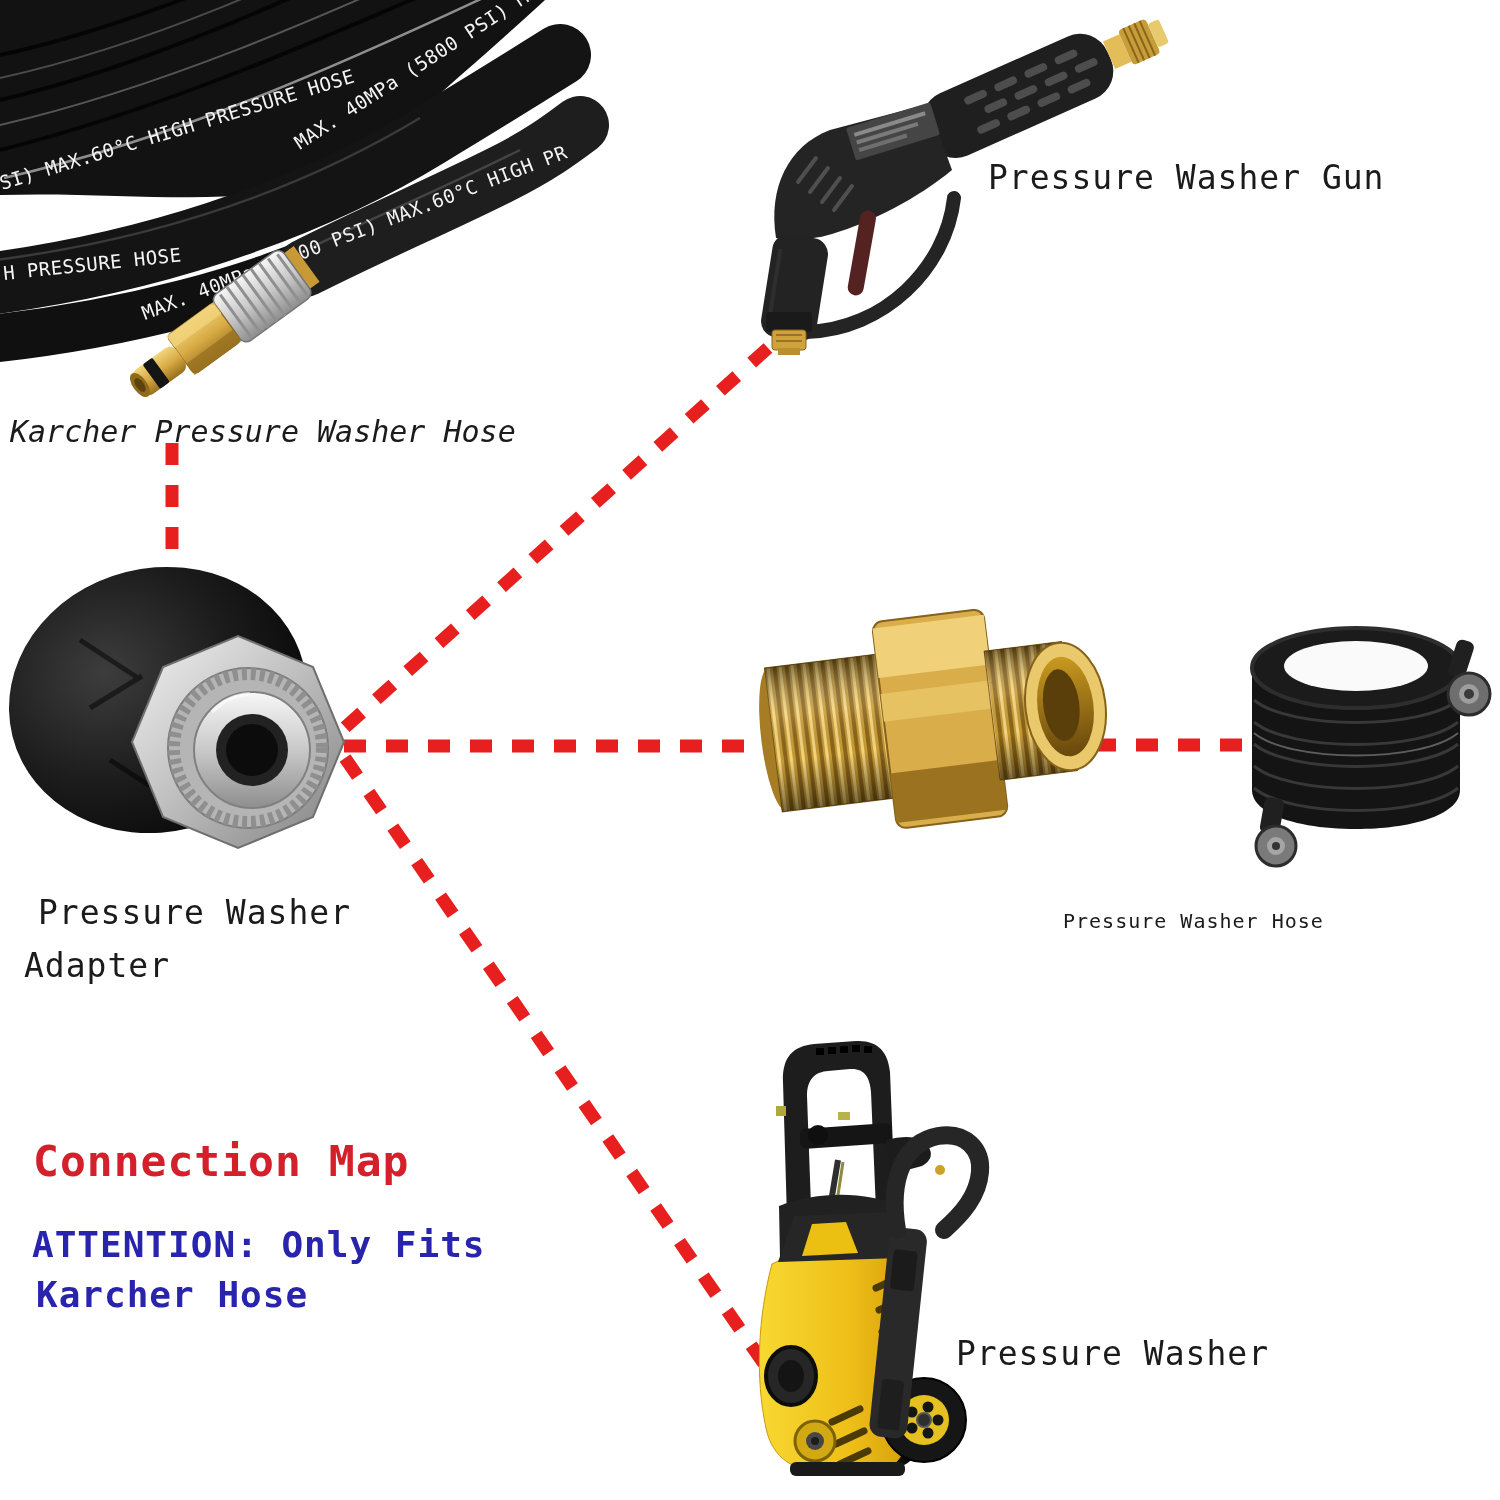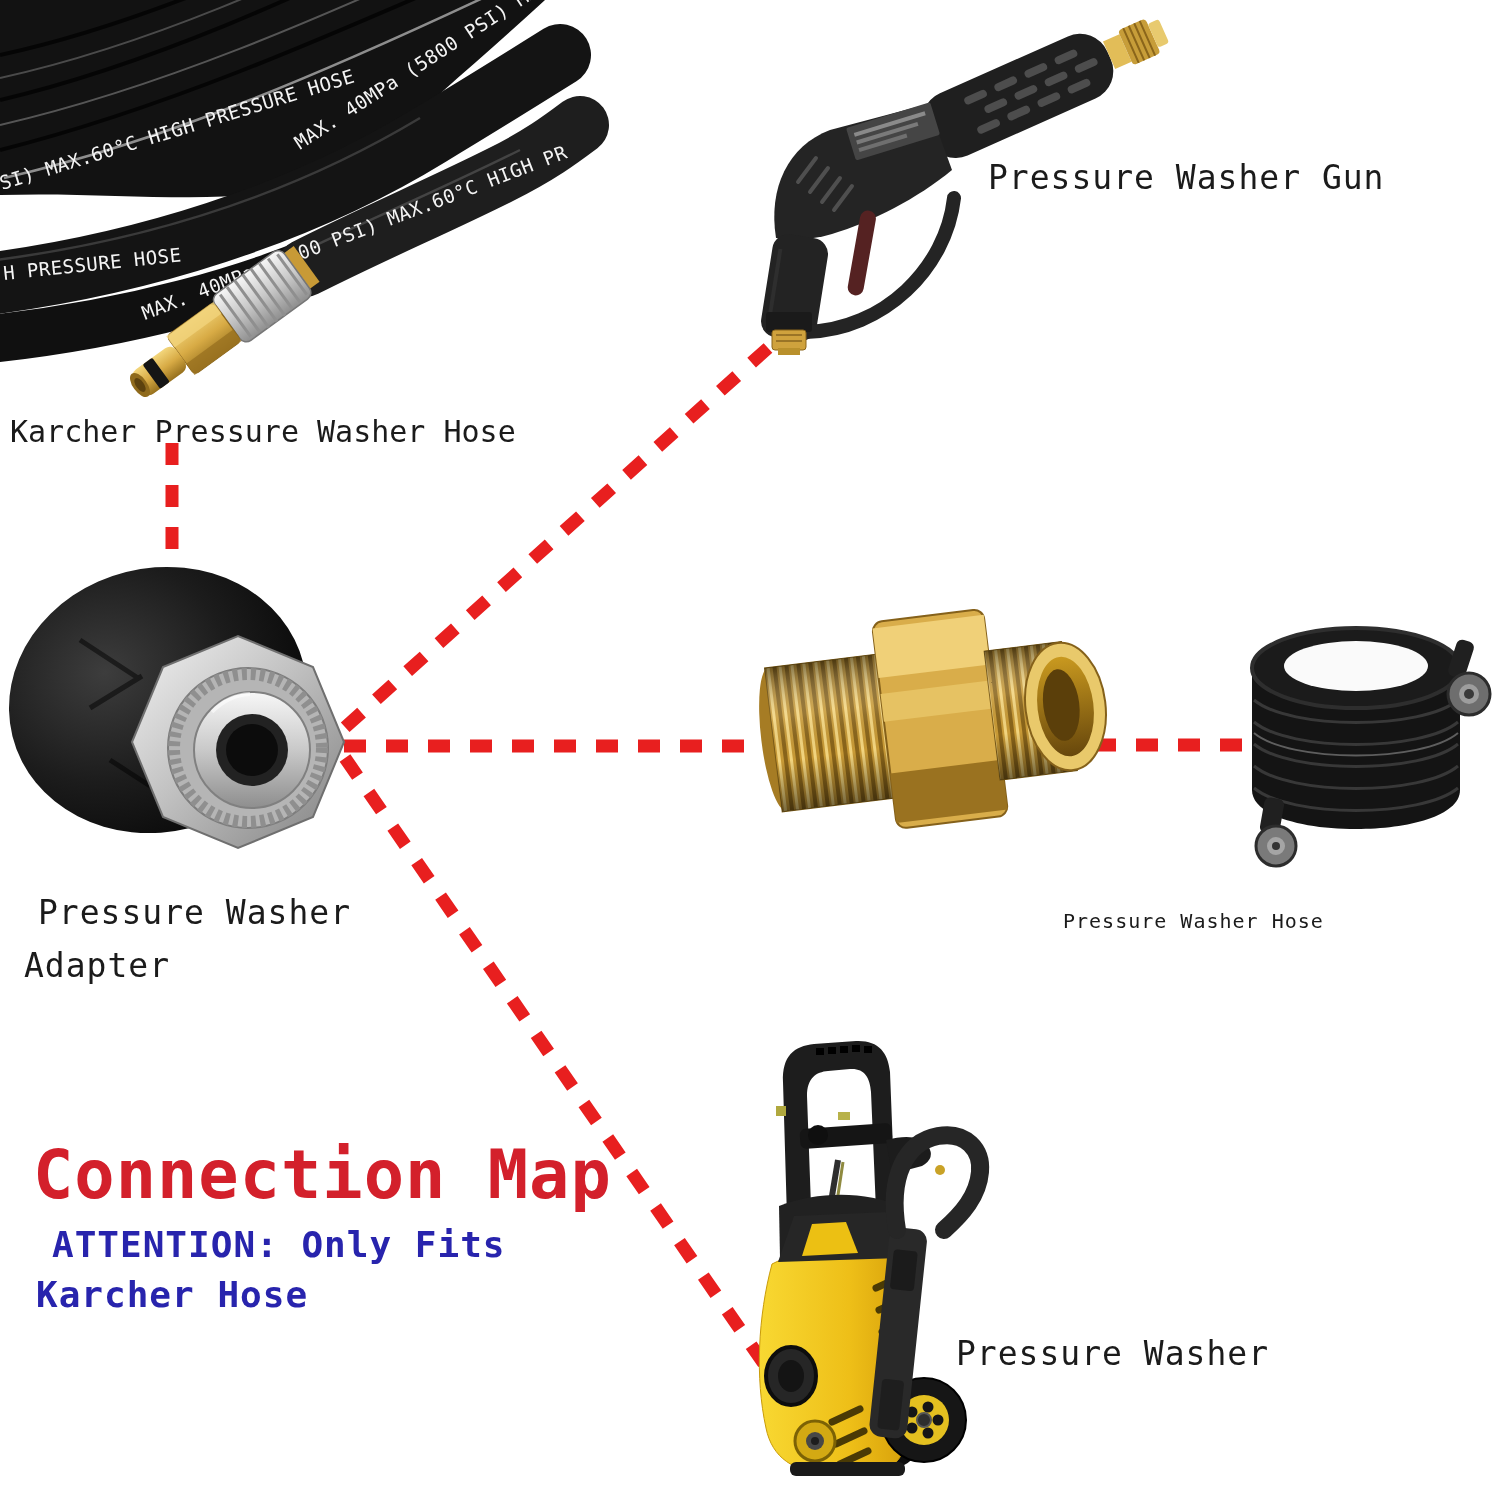--- a/index.html
+++ b/index.html
@@ -6,24 +6,24 @@
   .canvas{
     position:relative;width:1500px;height:1500px;
     background:var(--background,#fff);overflow:hidden;
     font-family:"DejaVu Sans Mono","Liberation Mono",monospace;
   }
   .canvas svg{position:absolute;left:0;top:0;}
   .label{
     position:absolute;color:var(--label-black,#1b1b1b);
     font-size:33px;letter-spacing:1px;white-space:nowrap;line-height:1.1;margin-top:26px;
   }
-  .label.sm{font-size:30px;letter-spacing:0;}
+  .label.sm{font-size:30px;letter-spacing:0;font-style:italic;}
   .title-text{
     position:absolute;color:var(--title-red,#d3202b);
-    font-size:67px;font-weight:bold;letter-spacing:1px;white-space:nowrap;
+    font-size:43px;font-weight:bold;letter-spacing:1px;white-space:nowrap;
   }
   .attention-text{
     position:absolute;color:var(--attention-blue,#2824ad);
     font-size:36px;font-weight:bold;letter-spacing:1px;white-space:nowrap;
   }
   .rdash{stroke:var(--dash-red,#e81f1f);stroke-width:13;stroke-dasharray:22 20;fill:none;}
   .hoseprint{fill:#f4f4f4;font-family:"DejaVu Sans Mono","Liberation Mono",monospace;font-size:19px;letter-spacing:0.5px;}
 </style>
 </head>
 <body>
@@ -278,16 +278,16 @@
 </svg>
 
 <div class="label sm" style="left:10px;top:389px;">Karcher Pressure Washer Hose</div>
 <div class="label" style="left:988px;top:134px;">Pressure Washer Gun</div>
 <div class="label" style="left:38px;top:869px;">Pressure Washer</div>
 <div class="label" style="left:24px;top:922px;">Adapter</div>
 <div class="label" style="left:1063px;top:884px;font-size:20px;">Pressure Washer Hose</div>
 <div class="label" style="left:956px;top:1310px;">Pressure Washer</div>
 
 <div class="title-text" style="left:33px;top:1136px;">Connection Map</div>
-<div class="attention-text" style="left:52px;top:1224px;">ATTENTION: Only Fits</div>
+<div class="attention-text" style="left:32px;top:1224px;">ATTENTION: Only Fits</div>
 <div class="attention-text" style="left:36px;top:1274px;">Karcher Hose</div>
 
 </div>
 
 </body></html>

